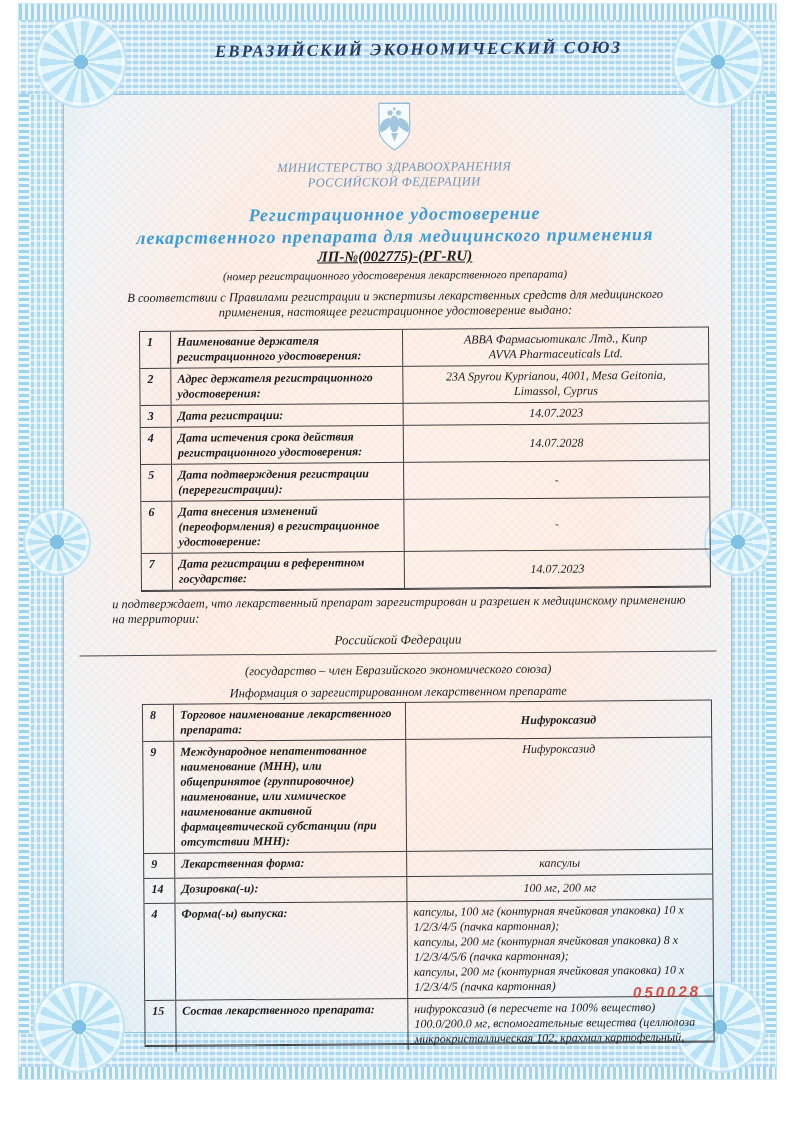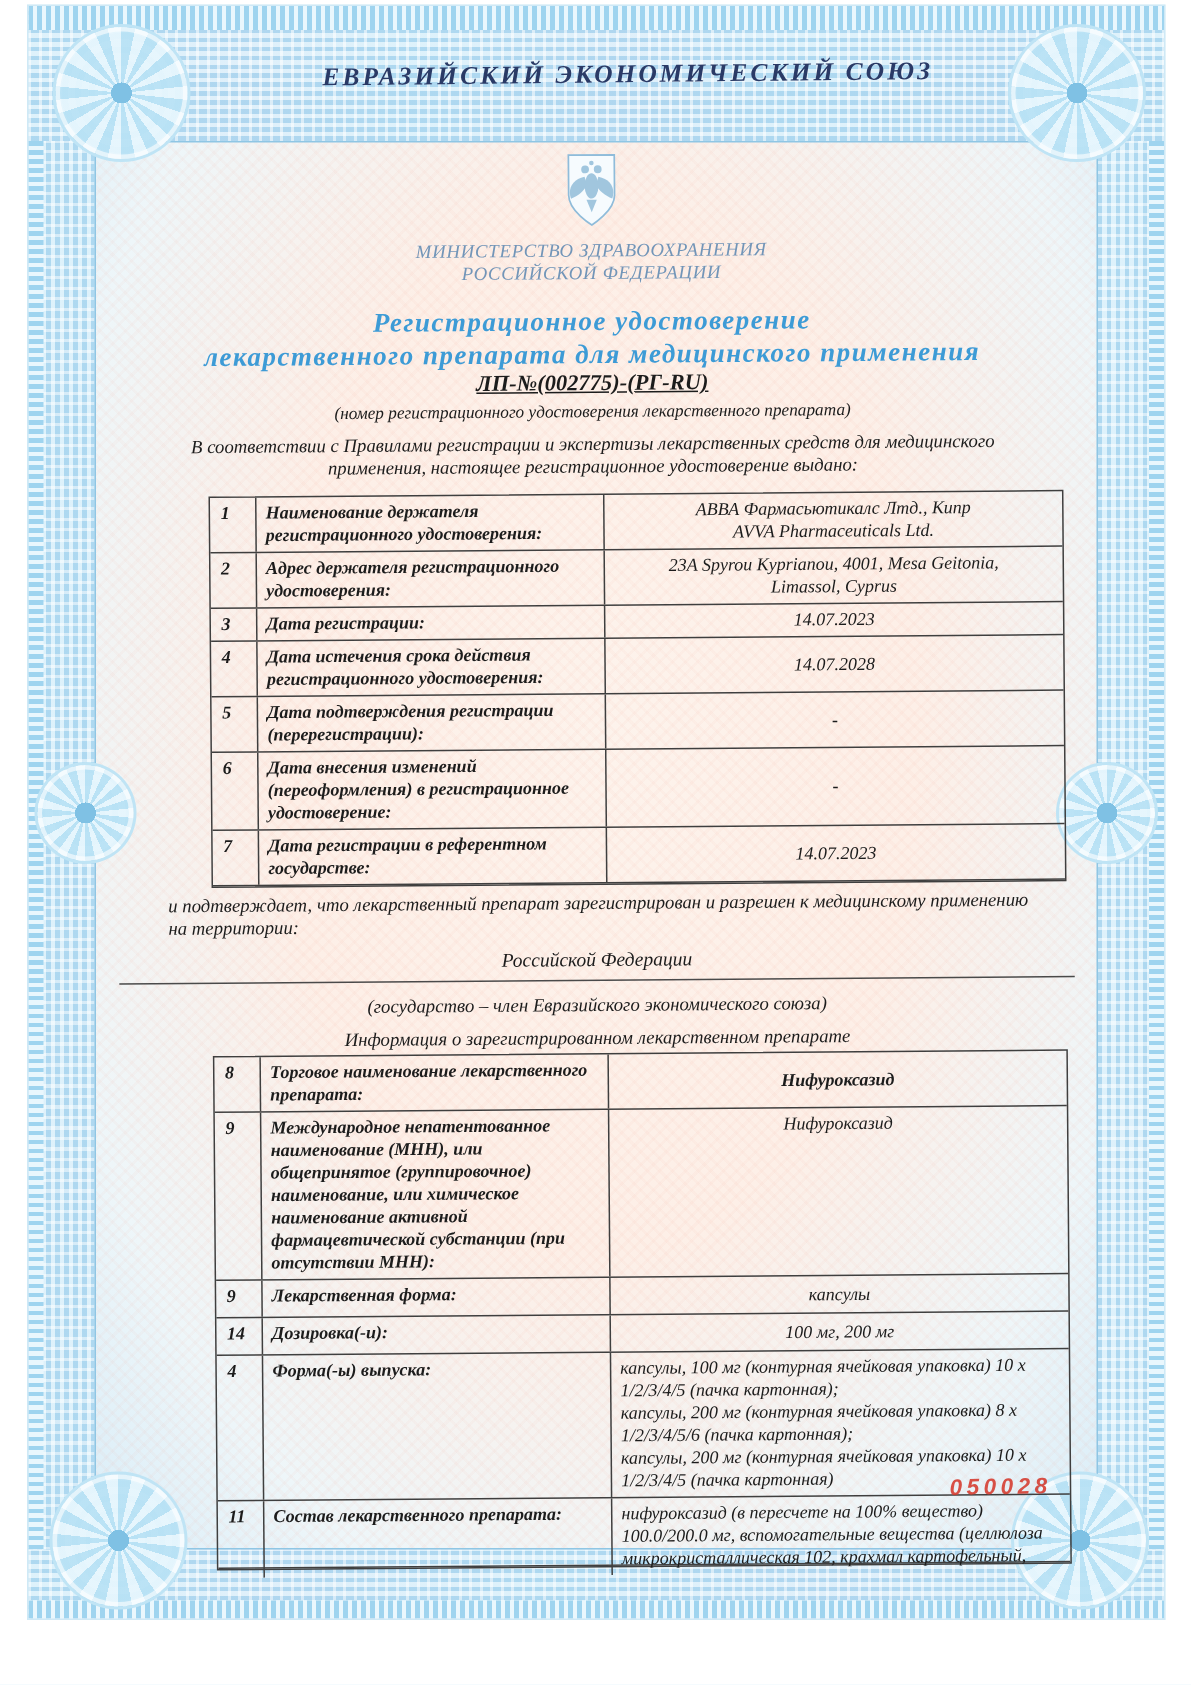--- a/index.html
+++ b/index.html
@@ -231,21 +231,21 @@
         <div class="cell cnum">4</div>
         <div class="cell clab">Форма(-ы) выпуска:</div>
         <div class="cell cval">капсулы, 100 мг (контурная ячейковая упаковка) 10 х
 1/2/3/4/5 (пачка картонная);
 капсулы, 200 мг (контурная ячейковая упаковка) 8 х
 1/2/3/4/5/6 (пачка картонная);
 капсулы, 200 мг (контурная ячейковая упаковка) 10 х
 1/2/3/4/5 (пачка картонная)</div>
       </div>
       <div class="trow r13 vl">
-        <div class="cell cnum">11</div>
+        <div class="cell cnum">15</div>
         <div class="cell clab">Состав лекарственного препарата:</div>
         <div class="cell cval">нифуроксазид (в пересчете на 100% вещество)
 100.0/200.0 мг, вспомогательные вещества (целлюлоза
 микрокристаллическая 102, крахмал картофельный,</div>
       </div>
     </div>
   </div>
 
   <div class="stamp">050028</div>
 </div>

